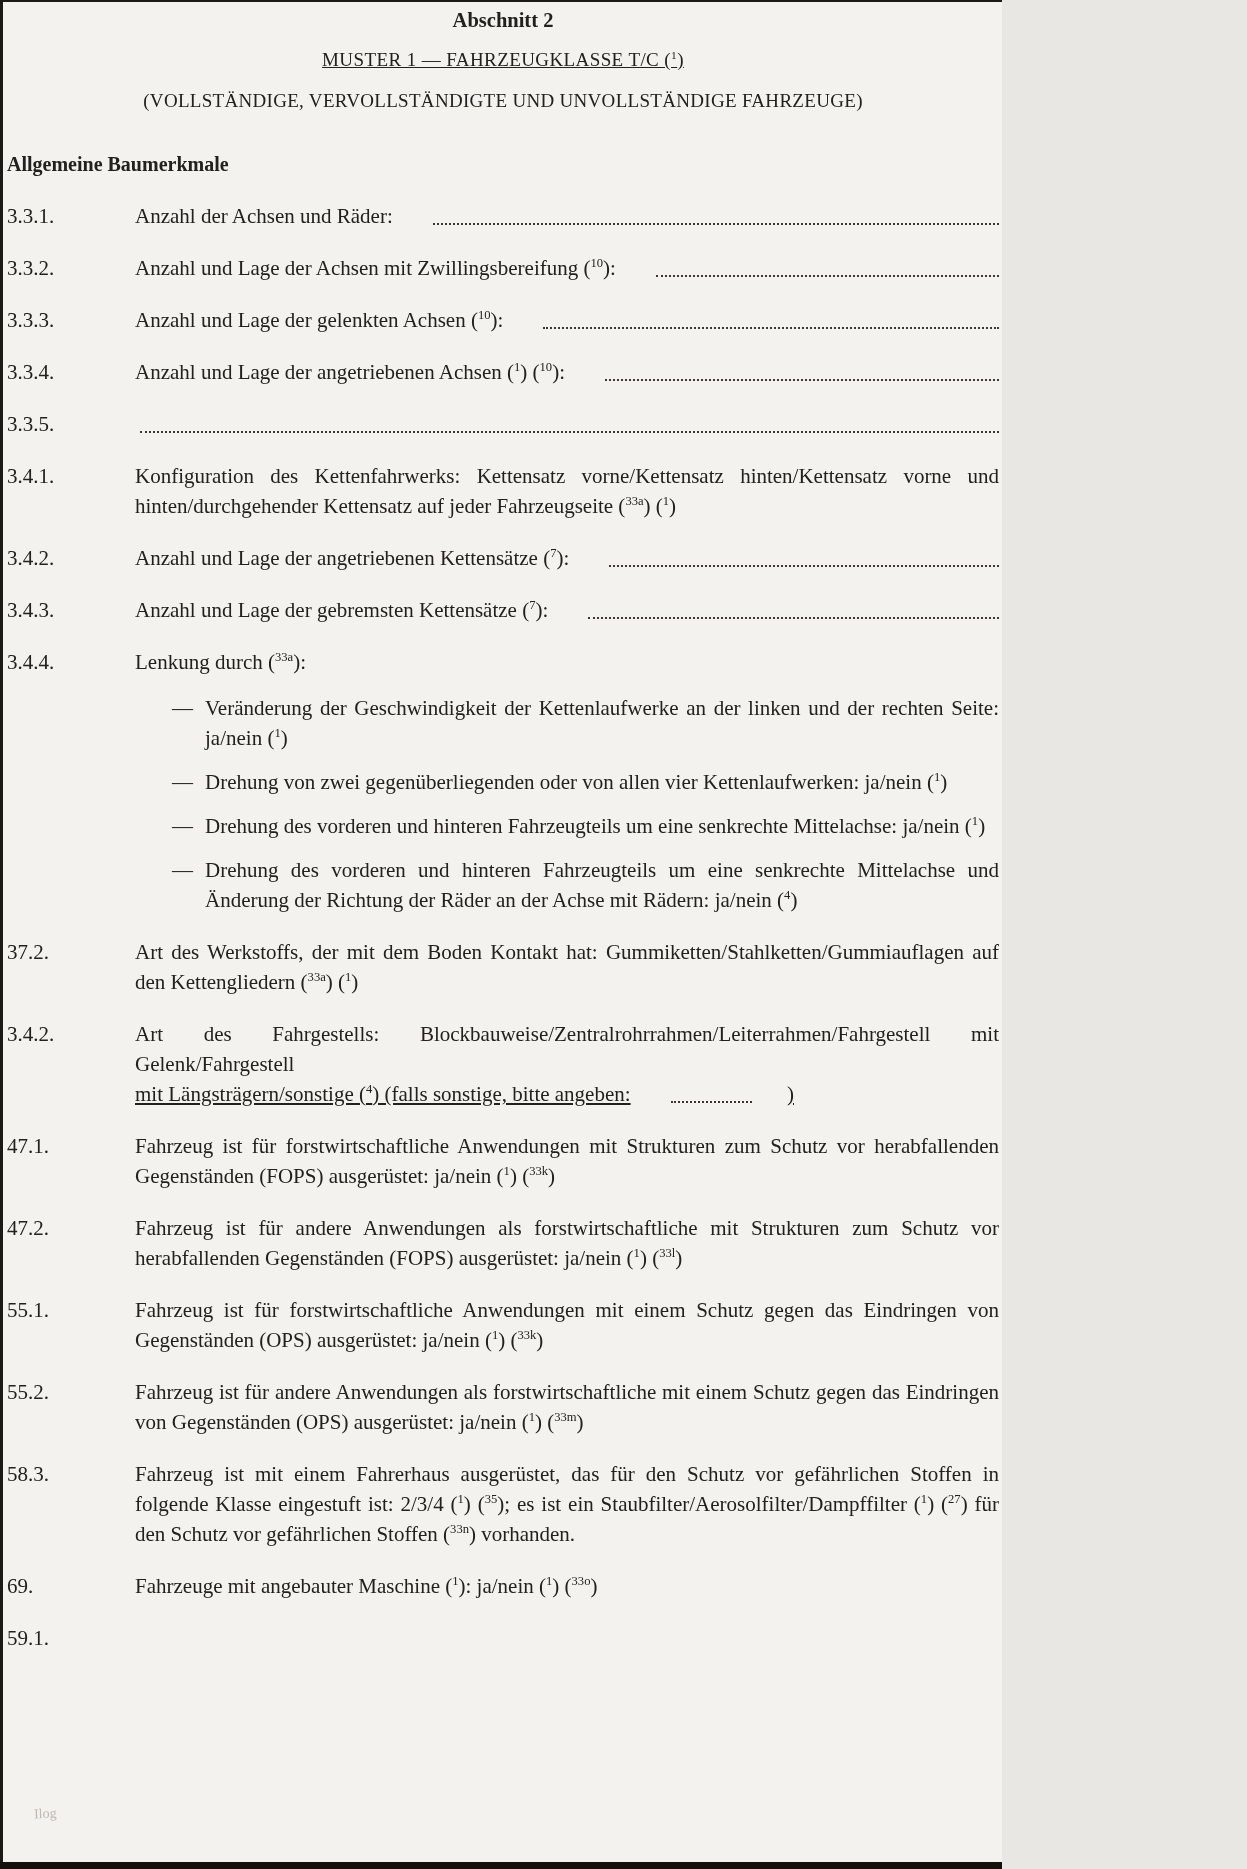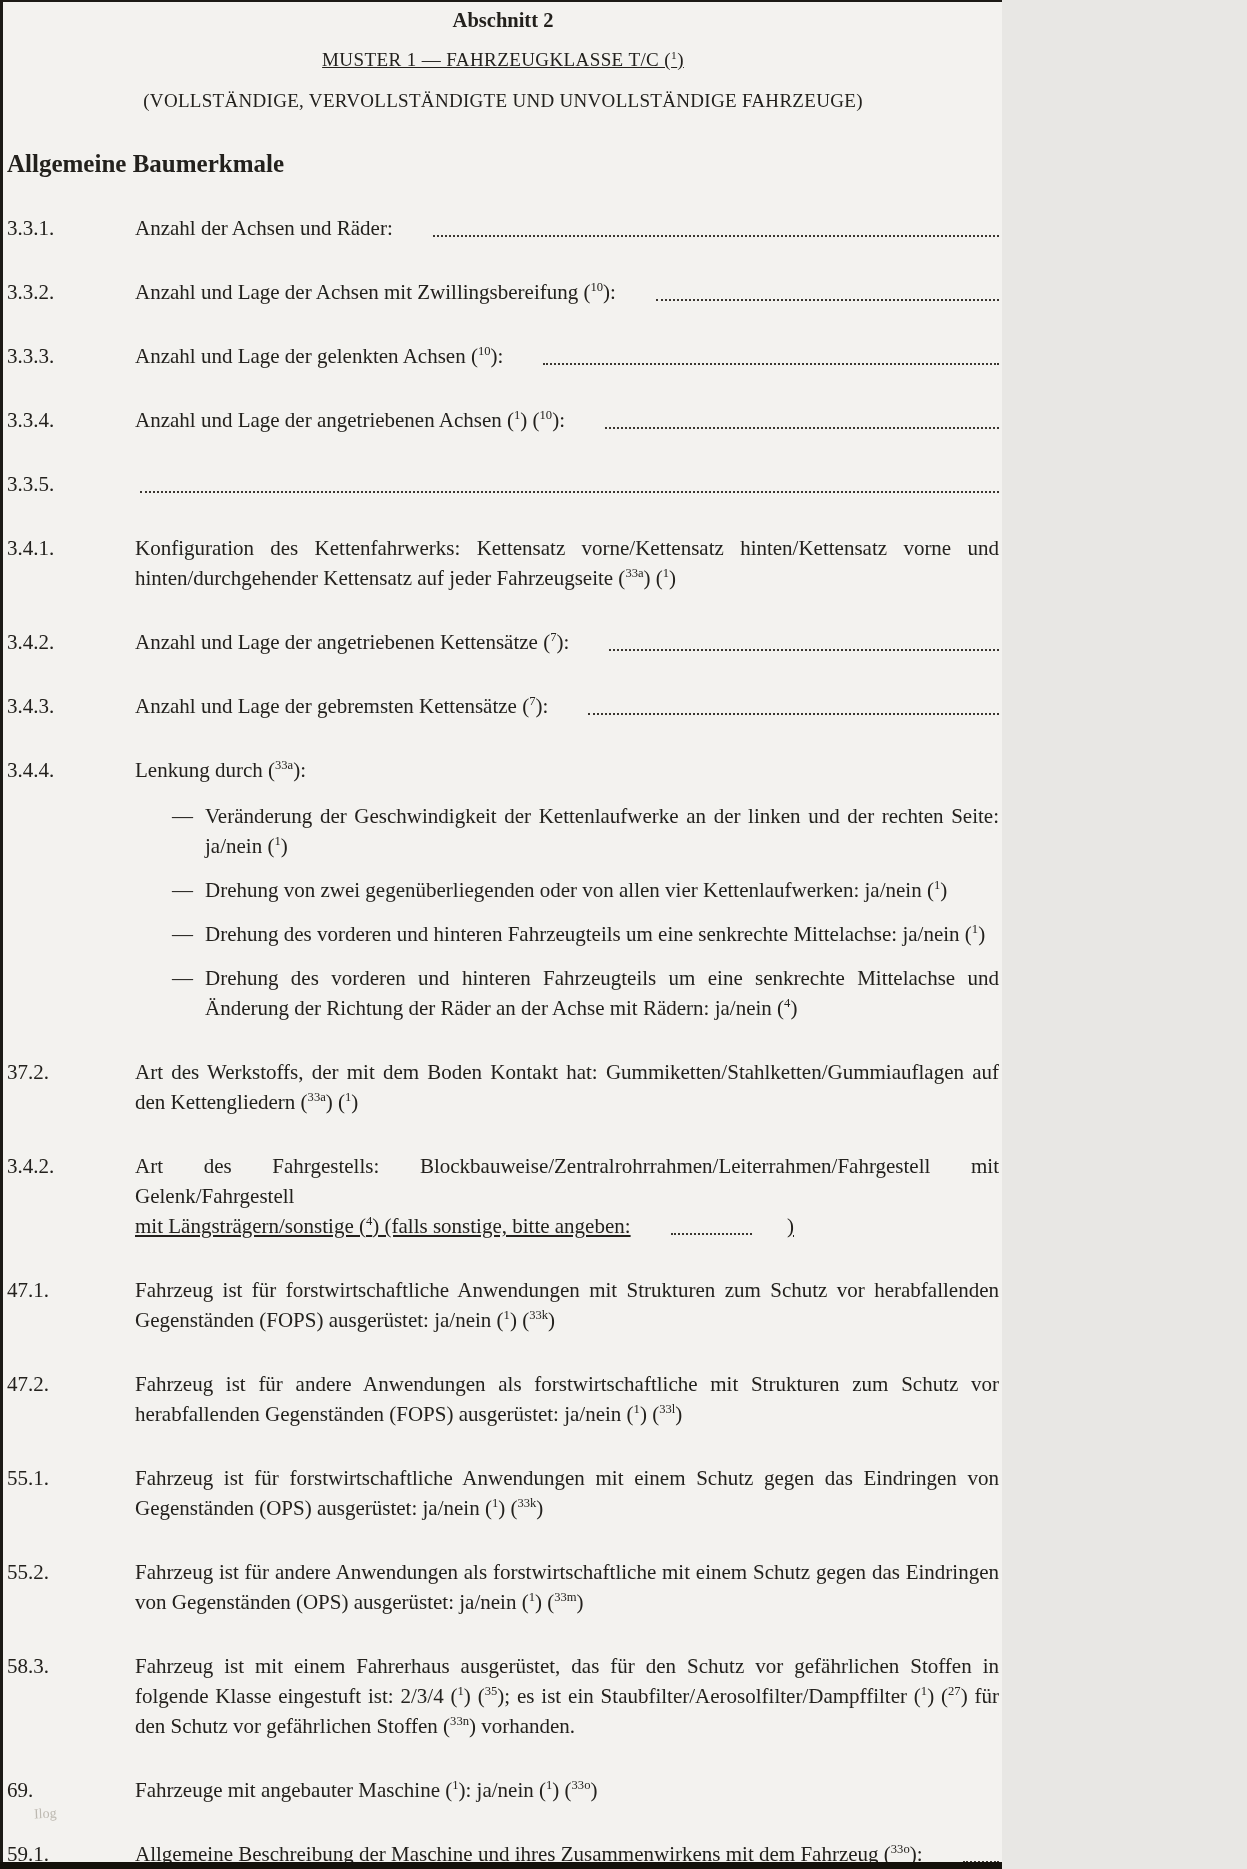--- a/index.html
+++ b/index.html
@@ -6,22 +6,22 @@
   .page{position:relative;width:1002px;height:1869px;overflow:hidden;background:#f3f2ef;
         color:#23211d;font-family:"Liberation Serif","DejaVu Serif",serif;
         font-size:21px;line-height:30px;}
   .edge-left{position:absolute;left:0;top:0;bottom:0;width:3px;background:#1c1a16;z-index:5;}
   .edge-top{position:absolute;left:0;top:0;right:0;height:2px;background:#1c1a16;z-index:5;}
   .edge-bottom{position:absolute;left:0;bottom:0;right:0;height:7px;background:#13110b;z-index:5;}
   .inner{padding:3px 3px 0 7px;}
   .t1{text-align:center;font-weight:bold;font-size:20.5px;margin-top:2px;}
   .t2{text-align:center;font-size:19px;letter-spacing:.4px;margin-top:10px;text-decoration:underline;}
   .t3{text-align:center;font-size:19px;letter-spacing:.3px;margin-top:11px;}
-  .sec-h{font-weight:bold;font-size:25px;margin-top:33px;}
-  .item{display:flex;margin-top:34px;}
+  .sec-h{font-weight:bold;font-size:20px;margin-top:33px;}
+  .item{display:flex;margin-top:22px;}
   .num{flex:0 0 128px;width:128px;}
   .body{flex:1;min-width:0;}
   .lrow{display:flex;gap:35px;}
   .lrow .txt{white-space:nowrap;}
   .leader{flex:1 1 auto;min-width:30px;border-bottom:2.5px dotted #3a3630;margin:0 0 6px 5px;}
   .just{text-align:justify;}
   .dash{display:flex;margin:14px 0 0 165px;}
   .dash.first{margin-top:16px;}
   .dchar{flex:0 0 33px;}
   .dtxt{flex:1;min-width:0;}
@@ -148,22 +148,18 @@
         <div class="item">
           <div class="num">58.3.</div>
           <div class="body just">Fahrzeug ist mit einem Fahrerhaus ausgerüstet, das für den Schutz vor gefährlichen Stoffen in folgende Klasse eingestuft ist: 2/3/4 (<sup>1</sup>) (<sup>35</sup>); es ist ein Staubfilter/Aerosolfilter/Dampffilter (<sup>1</sup>) (<sup>27</sup>) für den Schutz vor gefährlichen Stoffen (<sup>33n</sup>) vorhanden.</div>
         </div>
         <div class="item">
           <div class="num">69.</div>
           <div class="body">Fahrzeuge mit angebauter Maschine (<sup>1</sup>): ja/nein (<sup>1</sup>) (<sup>33o</sup>)</div>
         </div>
         <div class="item">
           <div class="num">59.1.</div>
-          <div class="body lrow">
-            <span class="txt">Allgemeine Beschreibung der Maschine und ihres Zusammenwirkens mit dem Fahrzeug (<sup>33o</sup>): </span>
-            <span class="leader"></span>
-          </div>
         </div>
       </div>
   </div>
   <div class="watermark">Ilog</div>
   <div class="edge-bottom"></div>
 </div>
 
 </body></html>

